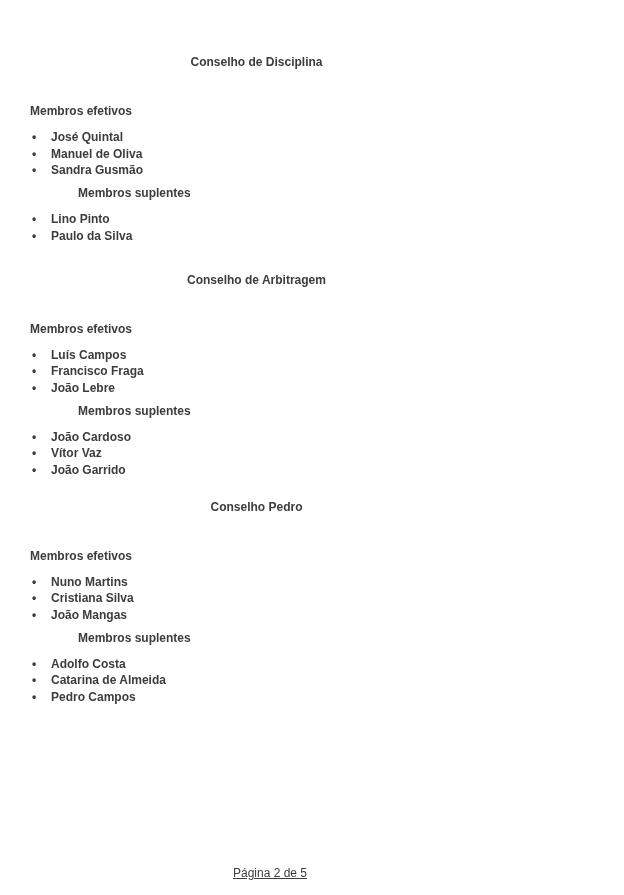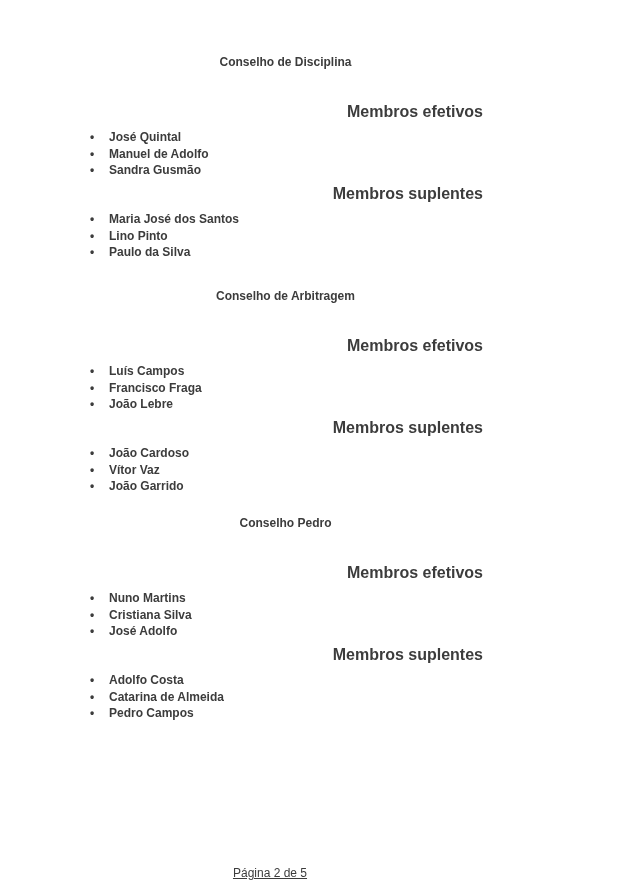--- a/index.html
+++ b/index.html
@@ -5,43 +5,42 @@
   html, body {
     margin: 0;
     padding: 0;
     background: #ffffff;
   }
   .page {
     position: relative;
     width: 540px;
     height: 895px;
     box-sizing: border-box;
-    padding: 55px 57px 0 88px;
+    padding: 55px 57px 0 30px;
     background: #ffffff;
     font-family: "Liberation Sans", sans-serif;
     font-size: 12px;
     line-height: 15px;
     color: #3c3c3c;
     overflow: hidden;
   }
   .council-title {
     margin: 0;
     font-size: 12px;
     font-weight: 700;
     line-height: 15px;
     text-align: center;
   }
   .council + .council { margin-top: 28.5px; }
   .council:nth-of-type(3) { margin-top: 21.5px; }
   .group-heading {
     margin: 34px 0 0 0;
-    font-size: 16px;
+    font-size: 12px;
     font-weight: 700;
     line-height: 15px;
-    text-align: right;
   }
   .member-list + .group-heading { margin-top: 7.5px; margin-left: 48px; }
   .member-list {
     list-style: none;
     margin: 10px 0 0 0;
     padding: 0;
   }
   .member-item {
     position: relative;
     padding-left: 21px;
@@ -67,26 +66,25 @@
 </head>
 <body>
 
 <div class="page">
 
   <section class="council">
     <h2 class="council-title">Conselho de Disciplina</h2>
     <h3 class="group-heading">Membros efetivos</h3>
     <ul class="member-list">
       <li class="member-item">José Quintal</li>
-      <li class="member-item">Manuel de Adolfo</li>
+      <li class="member-item">Manuel de Oliva</li>
       <li class="member-item">Sandra Gusmão</li>
     </ul>
     <h3 class="group-heading">Membros suplentes</h3>
     <ul class="member-list">
-      <li class="member-item">Maria José dos Santos</li>
       <li class="member-item">Lino Pinto</li>
       <li class="member-item">Paulo da Silva</li>
     </ul>
   </section>
 
   <section class="council">
     <h2 class="council-title">Conselho de Arbitragem</h2>
     <h3 class="group-heading">Membros efetivos</h3>
     <ul class="member-list">
       <li class="member-item">Luís Campos</li>
@@ -100,21 +98,21 @@
       <li class="member-item">João Garrido</li>
     </ul>
   </section>
 
   <section class="council">
     <h2 class="council-title">Conselho Pedro</h2>
     <h3 class="group-heading">Membros efetivos</h3>
     <ul class="member-list">
       <li class="member-item">Nuno Martins</li>
       <li class="member-item">Cristiana Silva</li>
-      <li class="member-item">José Adolfo</li>
+      <li class="member-item">João Mangas</li>
     </ul>
     <h3 class="group-heading">Membros suplentes</h3>
     <ul class="member-list">
       <li class="member-item">Adolfo Costa</li>
       <li class="member-item">Catarina de Almeida</li>
       <li class="member-item">Pedro Campos</li>
     </ul>
   </section>
 
   <div class="page-footer">Página 2 de 5</div>

